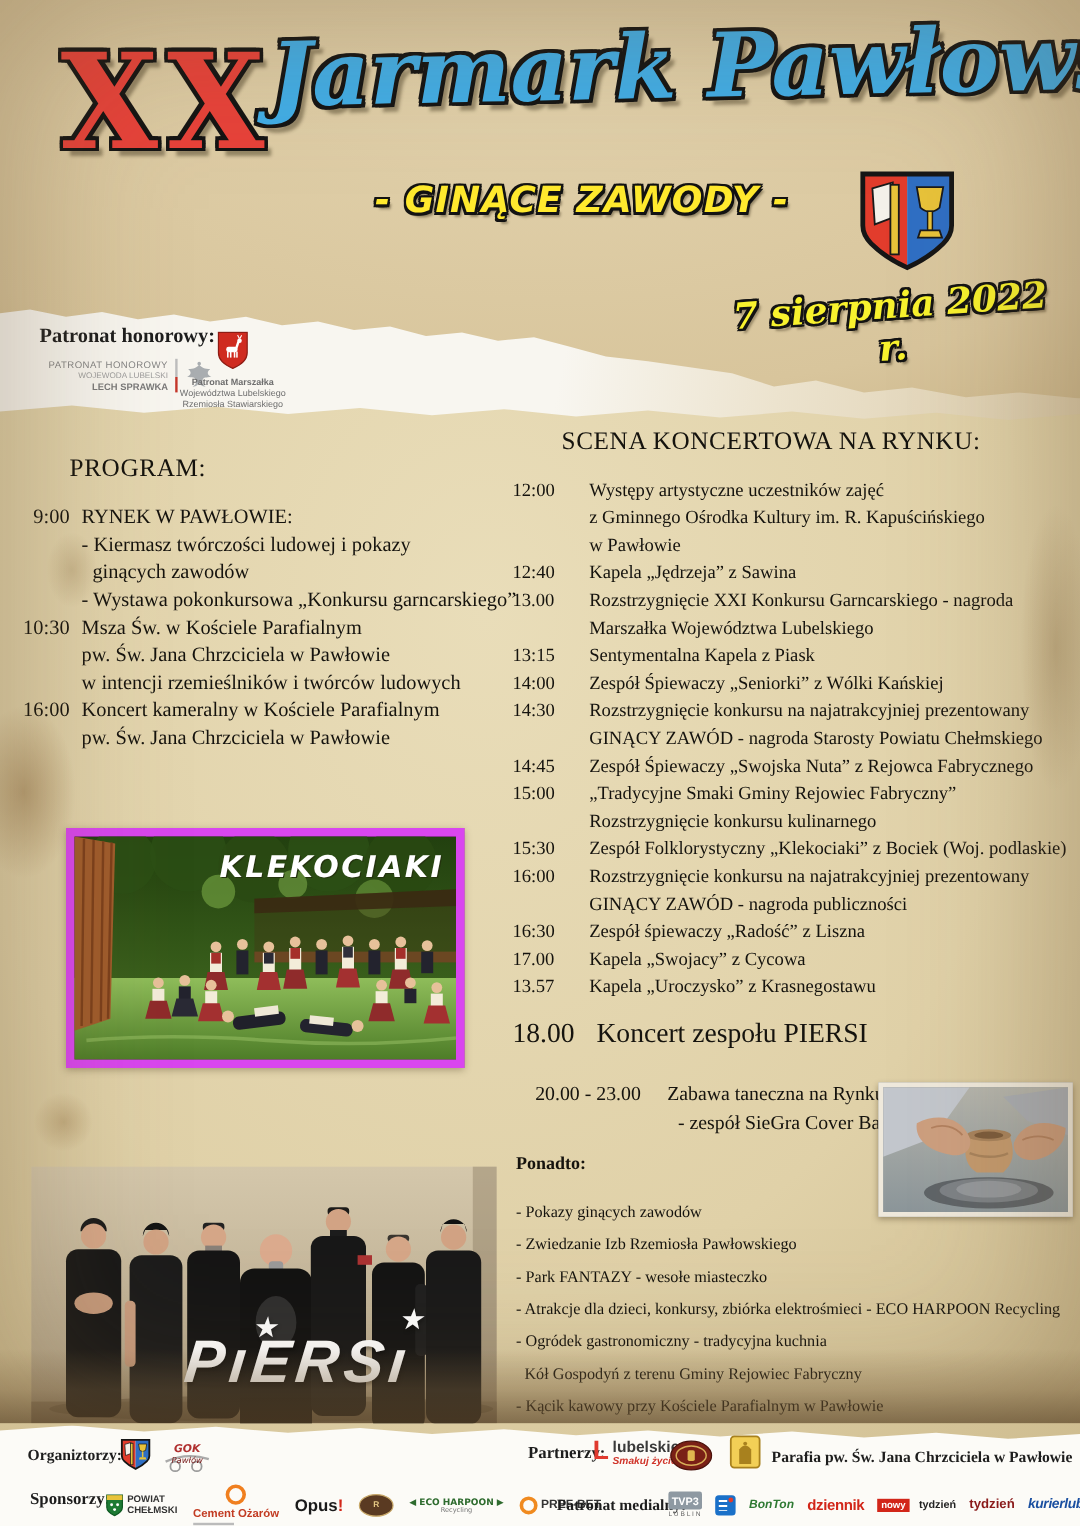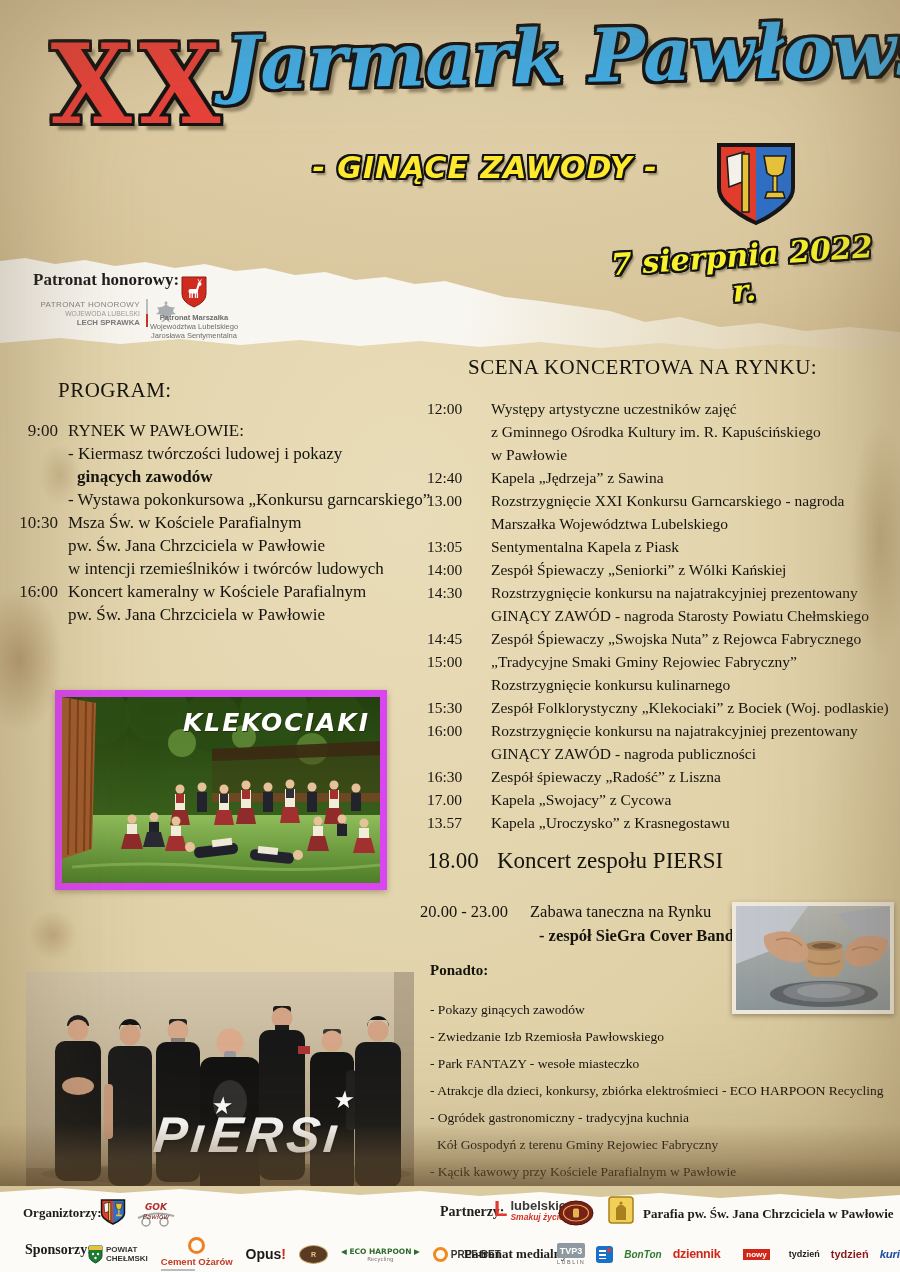--- a/index.html
+++ b/index.html
@@ -59,25 +59,25 @@
   .col-title{position:absolute;font:400 21px "Liberation Serif",serif;color:#15130e;letter-spacing:.5px;}
   .pgm-title{left:58px;top:378px;}
   .stage-title{left:468px;top:355px;}
   .list{position:absolute;color:#15130e;}
   .pgm-list{left:14px;top:419px;width:430px;font-size:17px;line-height:23px;}
   .stage-list{left:427px;top:397px;width:470px;font-size:15.5px;line-height:23px;}
   .row{display:flex;}
   .pgm-list .tm{flex:none;width:44px;text-align:right;margin-right:10px;}
   .stage-list .tm{flex:none;width:46px;margin-right:18px;}
   .tx{flex:1;}
-  .ind8{padding-left:9px;font-weight:bold;}
+  .ind8{padding-left:9px;}
   .headline{position:absolute;left:427px;top:848px;display:flex;color:#15130e;font-size:23px;}
   .headline .tm{flex:none;width:70px;}
   .evening{position:absolute;left:420px;top:900px;display:flex;color:#15130e;font-size:16.5px;line-height:24px;}
-  .evening .tm{flex:none;width:96px;margin-right:14px;}
+  .evening .tm{flex:none;width:96px;margin-right:14px;margin-left:26px;}
   
   .extras-title{position:absolute;left:430px;top:962px;font:700 15px "Liberation Serif",serif;color:#15130e;}
   .extras-list{left:430px;top:996px;width:462px;font-size:13.5px;line-height:27px;}
   .ind7{padding-left:7px;}
   
   .photo-klekociaki{position:absolute;left:55px;top:690px;width:332px;height:200px;
     border:7px solid #d946ef;box-sizing:border-box;box-shadow:0 2px 6px rgba(60,45,20,.35);background:#a21caf;}
   .photo-klekociaki svg{display:block;width:100%;height:100%;}
   .photo-piersi{position:absolute;left:26px;top:972px;width:388px;height:214px;}
   .photo-piersi svg{display:block;width:100%;height:100%;}
@@ -126,21 +126,21 @@
   .tvpw{text-align:center;}
   .tvp-box{width:28px;height:15px;background:#8e99a2;border-radius:2px;color:#fff;
     font:700 9px "Liberation Sans",sans-serif;display:flex;align-items:center;justify-content:center;}
   .tvp-sub{font:400 5.5px "Liberation Sans",sans-serif;color:#666;letter-spacing:1.5px;margin-top:1px;}
   .radiol{position:relative;width:17px;height:17px;background:#1a70c8;border-radius:3px;}
   .radiol::before{content:"";position:absolute;left:3px;top:4px;width:7px;height:9px;
     background:repeating-linear-gradient(#fff 0 2px, transparent 2px 4px);}
   .radiol::after{content:"";position:absolute;right:2px;top:2px;width:4px;height:4px;border-radius:50%;background:#e23b2c;}
   .bonton{font:italic 800 10px "Liberation Sans",sans-serif;color:#2f7a33;}
   .dziennik{font:800 12.5px "Liberation Sans",sans-serif;color:#d22619;letter-spacing:-.3px;}
-  .nowytyd{display:flex;align-items:center;gap:19px;margin-left:12px;}
+  .nowytyd{display:flex;align-items:center;gap:8px;}
   .nowytyd .box{background:#d22619;color:#fff;font:700 8px "Liberation Sans",sans-serif;padding:1px 3px;}
   .nowytyd .rest{font:700 9px "Liberation Sans",sans-serif;color:#222;}
   .tydz{font:800 11px "Liberation Sans",sans-serif;color:#8a1a1a;}
   .kurier{font:italic 800 11.5px "Liberation Sans",sans-serif;color:#1a4fa0;letter-spacing:-.3px;}
 </style>
 </head>
 <body>
 
 <div class="poster">
   <div class="base-parchment"></div>
@@ -187,21 +187,21 @@
       <rect x="10.6" y="17" width="1.3" height="5" fill="#fff"></rect>
       <rect x="13.8" y="17" width="1.3" height="5" fill="#fff"></rect>
       <rect x="15.8" y="17" width="1.3" height="5" fill="#fff"></rect>
       <rect x="15.8" y="8.5" width="2" height="6" fill="#fff" transform="rotate(18 16.8 11.5)"></rect>
       <circle cx="18.6" cy="8" r="1.9" fill="#fff"></circle>
       <path d="M18.5 6.2 L17 3.2 M18.8 6.2 L20.4 3.4" stroke="#fff" stroke-width=".9" fill="none"></path>
     </svg>
     <div class="pm-lines">
       <div class="pm-l1">Patronat Marszałka</div>
       <div>Województwa Lubelskiego</div>
-      <div>Jarosława Sentymentalna</div>
+      <div>Rzemiosła Stawiarskiego</div>
     </div>
   </div>
 
   <div class="col-title pgm-title">PROGRAM:</div>
   <div class="list pgm-list">
     <div class="row">
       <span class="tm">9:00</span>
       <div class="tx">
         <div>RYNEK W PAWŁOWIE:</div>
         <div>- Kiermasz twórczości ludowej i pokazy</div>
@@ -243,21 +243,21 @@
         </div>
     </div>
     <div class="row">
       <span class="tm">13.00</span>
       <div class="tx">
         <div>Rozstrzygnięcie XXI Konkursu Garncarskiego - nagroda</div>
         <div>Marszałka Województwa Lubelskiego</div>
       </div>
     </div>
     <div class="row">
-      <span class="tm">13:05</span>
+      <span class="tm">13:15</span>
       <div class="tx">
           <div>Sentymentalna Kapela z Piask</div>
         </div>
     </div>
     <div class="row">
       <span class="tm">14:00</span>
       <div class="tx">
           <div>Zespół Śpiewaczy „Seniorki” z Wólki Kańskiej</div>
         </div>
     </div>

